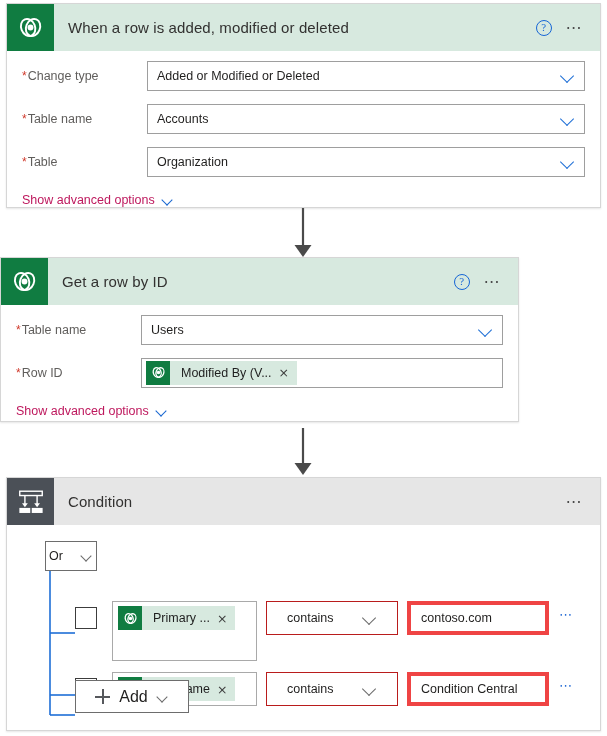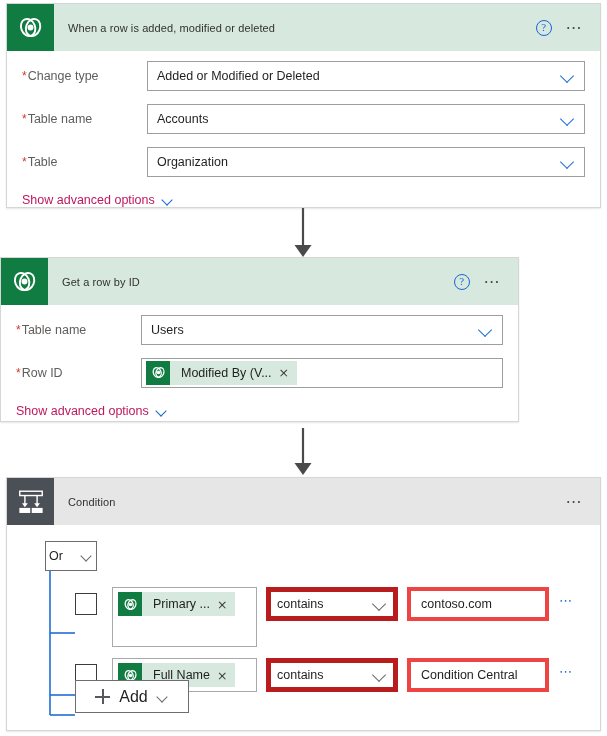--- a/index.html
+++ b/index.html
@@ -35,21 +35,21 @@
     width: 47px; height: 47px;
     flex: 0 0 47px;
     display: flex; align-items: center; justify-content: center;
   }
   .tile-green { background: #107c41; }
   .tile-slate { background: #4b5057; }
 
   .card-title {
     flex: 1 1 auto;
     padding-left: 14px;
-    font-size: 11px;
+    font-size: 15px;
     color: #323130;
     letter-spacing: .1px;
     white-space: nowrap;
     overflow: hidden;
   }
 
   .hdr-actions {
     display: flex; align-items: center;
     gap: 14px;
     padding-right: 16px;
@@ -182,21 +182,21 @@
     align-items: center;
     justify-content: center;
     gap: 18px;
     font-size: 12.5px;
     color: #201f1e;
     cursor: pointer;
   }
   .or-box .chev { color: #6b6b6b; width: 12px; height: 12px; }
   .or-box .chev::before { width: 7px; height: 7px; border-width: 1.5px; }
 
-  .cond-rows { position: absolute; left: 0; top: 62px; width: 100%; }
+  .cond-rows { position: absolute; left: 0; top: 76px; width: 100%; }
 
   .cond-row {
     display: flex;
     align-items: flex-start;
     padding-left: 68px;
     margin-bottom: 11px;
   }
 
   .cb {
     flex: 0 0 auto;
@@ -216,24 +216,24 @@
     width: 145px;
   }
   .tok-box.tall { height: 60px; }
   .tok-box.short { height: 34px; }
 
   .op-box {
     flex: 0 0 auto;
     margin-left: 9px;
     margin-top: 0;
     width: 132px; height: 34px;
-    border: 5px solid #b91c1c;
+    border: 1px solid #b91c1c;
     background: #fff;
     display: flex; align-items: center;
-    padding: 0 6px;
+    padding: 0 20px;
     font-size: 12.5px;
     color: #201f1e;
     cursor: pointer;
   }
   .op-box .val { flex: 1 1 auto; }
 
   .val-box {
     flex: 0 0 auto;
     margin-left: 9px;
     width: 142px; height: 34px;

